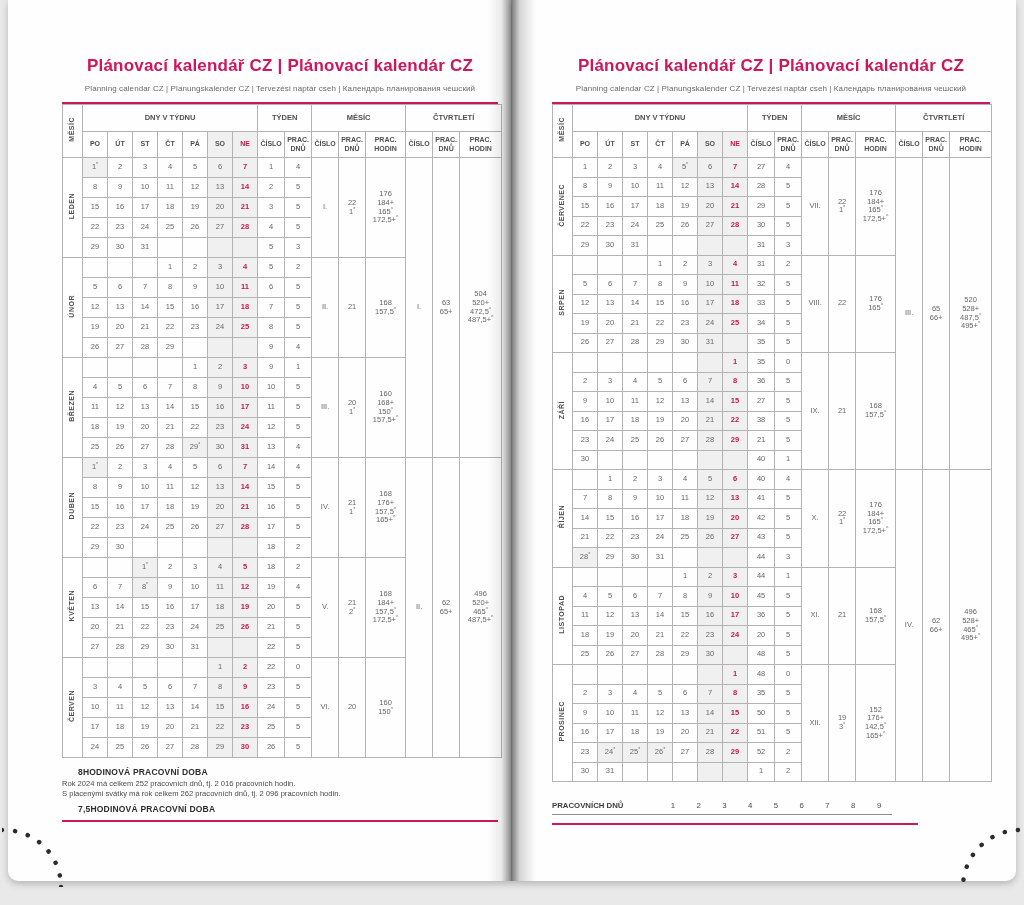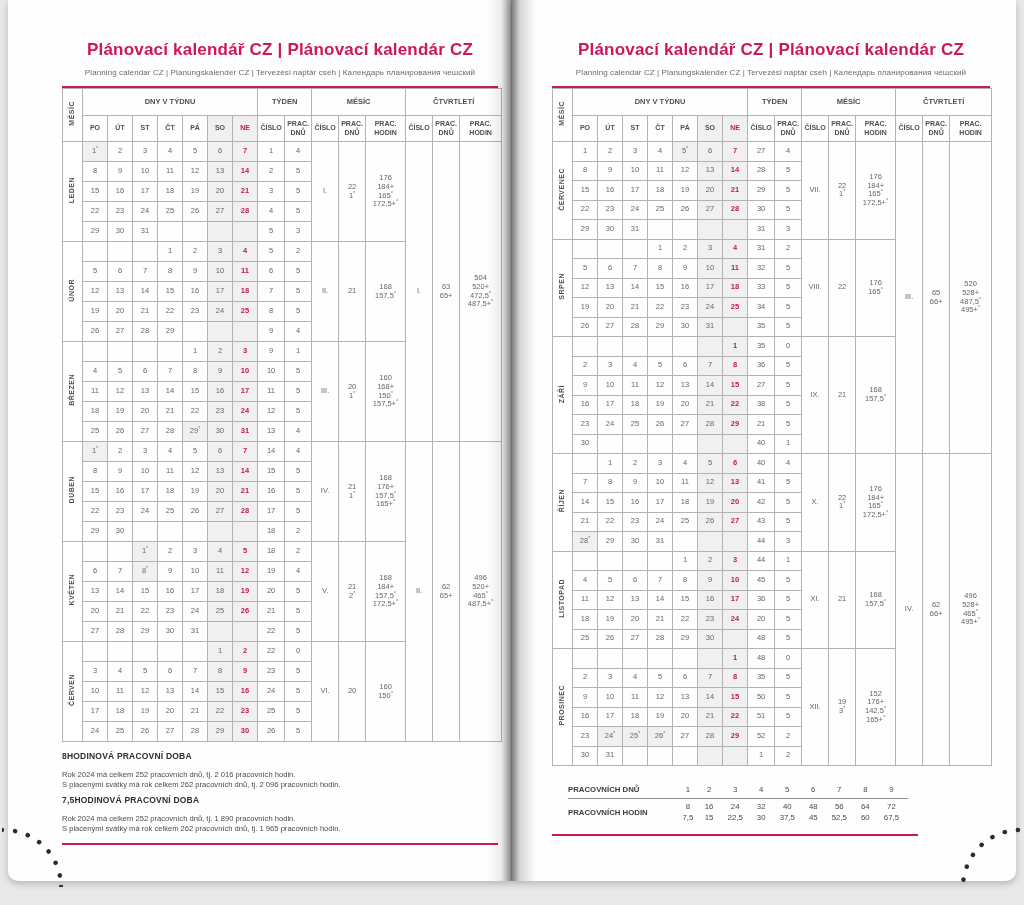--- a/index.html
+++ b/index.html
@@ -6,21 +6,21 @@
   html,body { width:1024px; height:905px; background:#e9e9e9; font-family:"Liberation Sans", sans-serif; overflow:hidden; }
   .spread { display:flex; padding:0 8px; }
   .page { position:relative; width:504px; height:881px; background:#fefefe; box-shadow:0 3px 7px rgba(0,0,0,0.22); }
   .page-left { border-bottom-left-radius:10px; }
   .page-right { border-bottom-right-radius:10px; }
   .page-left::after { content:''; position:absolute; top:0; right:0; width:24px; height:100%;
       background:linear-gradient(to right, rgba(0,0,0,0) 0%, rgba(0,0,0,0.08) 55%, rgba(0,0,0,0.42) 96%, rgba(40,40,40,0.7) 100%); pointer-events:none; }
   .page-right::before { content:''; position:absolute; top:0; left:0; width:28px; height:100%;
       background:linear-gradient(to right, rgba(40,40,40,0.6) 0%, rgba(0,0,0,0.16) 28%, rgba(0,0,0,0) 85%); pointer-events:none; }
 
-  .content { position:relative; padding-top:40px; }
+  .content { position:relative; padding-top:56px; }
   .page-left .content { margin:0 14px 0 54px; }
   .page-right .content { margin:0 26px 0 40px; }
 
   .title { text-align:center; color:#cd165c; font-weight:bold; font-size:17px; letter-spacing:0.2px; }
   .subtitle { text-align:center; color:#6a6a6a; font-size:8px; margin-top:8px; letter-spacing:0.1px; }
   .rule { height:2px; background:#cd165c; margin-top:9px; }
 
   table.cal { border-collapse:collapse; table-layout:fixed; width:100%; }
   table.cal th, table.cal td { border:1px solid #b3b3b3; text-align:center; vertical-align:middle;
       color:#666; font-size:7.5px; line-height:1.15; padding:0; overflow:hidden; }
@@ -32,31 +32,31 @@
   td.shade, th.shade { background:#f0f0f0; }
   td.sun, th.sun { color:#c31850 !important; font-weight:bold; }
   td.mname span, th.vhdr span { display:inline-block; writing-mode:vertical-rl; transform:rotate(180deg);
       font-size:7px; font-weight:bold; color:#4f4f4f; letter-spacing:0.5px; white-space:nowrap; }
   td.mname { background:#fff; }
   sup { font-size:5px; vertical-align:super; line-height:0; }
   td.multiline { font-size:7.5px; }
 
   .footer-left { display:flex; margin-top:9px; }
   .fl-col { flex:1 1 auto; }
-  .fl-h { font-size:8.5px; font-weight:bold; color:#2e2e2e; letter-spacing:0.2px; }
-  .fl-t { font-size:7.6px; color:#4a4a4a; margin:9px 0 3px; line-height:1.35; }
+  .fl-h { font-size:8.5px; font-weight:bold; color:#2e2e2e; letter-spacing:0.2px;margin-left:16px; }
+  .fl-t { font-size:7.6px; color:#4a4a4a; margin:2px 0 3px; line-height:1.35; }
   .fl-h2 { margin-top:4px; }
   .legend { width:132px; flex:0 0 132px; padding-top:12px; }
   .legend-title { font-size:8.5px; font-weight:bold; color:#2e2e2e; }
   .legend-row { display:flex; font-size:7.6px; color:#4a4a4a; margin-top:3px; line-height:1.3; }
   .legend-sym { width:12px; flex:0 0 12px; }
   .rule2 { height:2px; background:#cd165c; margin-top:6px; }
 
   .footer-right { margin-top:16px; }
-  table.mini { border-collapse:collapse; width:340px;margin-left:16px; }
+  table.mini { border-collapse:collapse; width:340px; }
   table.mini td { font-size:7.8px; color:#4a4a4a; text-align:center; padding:2px 0; line-height:1.5; }
   table.mini td.lbl { text-align:left; font-weight:bold; color:#3d3d3d; width:108px; }
   table.mini tr.first td { border-bottom:1px solid #8c8c8c; }
   .fr-rule { height:2px; background:#cd165c; margin-top:8px; width:366px; }
 
   svg.arc { position:absolute; pointer-events:none; }
   .arc-left { left:-6px; bottom:-6px; }
   .arc-right { right:-6px; bottom:-6px; }
 </style>
 </head>
@@ -476,21 +476,20 @@
               <td>5</td>
             </tr>
           </tbody>
         </table>
 
       <div class="footer-left">
         <div class="fl-col">
           <div class="fl-h">8HODINOVÁ PRACOVNÍ DOBA</div>
           <div class="fl-t"><span>Rok 2024 má celkem 252 pracovních dnů, tj. 2 016 pracovních hodin.</span><br><span>S placenými svátky má rok celkem 262 pracovních dnů, tj. 2 096 pracovních hodin.</span></div>
           <div class="fl-h fl-h2">7,5HODINOVÁ PRACOVNÍ DOBA</div>
-          <div class="fl-t"><span>Rok 2024 má celkem 252 pracovních dnů, tj. 1 890 pracovních hodin.</span><br><span>S placenými svátky má rok celkem 262 pracovních dnů, tj. 1 965 pracovních hodin.</span></div>
         </div>
       </div>
       <div class="rule2"></div>
     </div>
     <svg class="arc arc-left" width="80" height="80" viewBox="0 0 80 80">
       <circle cx="2" cy="80" r="57" fill="none" stroke="#2b2b2b" stroke-width="4.5" stroke-linecap="round" stroke-dasharray="0.1 13.2"></circle>
     </svg>
   </div>
 
   <div class="page page-right">
@@ -937,32 +936,20 @@
                 <td>1</td>
                 <td>2</td>
                 <td>3</td>
                 <td>4</td>
                 <td>5</td>
                 <td>6</td>
                 <td>7</td>
                 <td>8</td>
                 <td>9</td>
               </tr>
-              <tr>
-                <td class="lbl">PRACOVNÍCH HODIN</td>
-                <td>8<br>7,5</td>
-                <td>16<br>15</td>
-                <td>24<br>22,5</td>
-                <td>32<br>30</td>
-                <td>40<br>37,5</td>
-                <td>48<br>45</td>
-                <td>56<br>52,5</td>
-                <td>64<br>60</td>
-                <td>72<br>67,5</td>
-              </tr>
             </tbody>
           </table>
         <div class="fr-rule"></div>
       </div>
     </div>
     <svg class="arc arc-right" width="80" height="80" viewBox="0 0 80 80">
       <circle cx="78" cy="80" r="57" fill="none" stroke="#2b2b2b" stroke-width="4.5" stroke-linecap="round" stroke-dasharray="0.1 13.2"></circle>
     </svg>
   </div>
 

